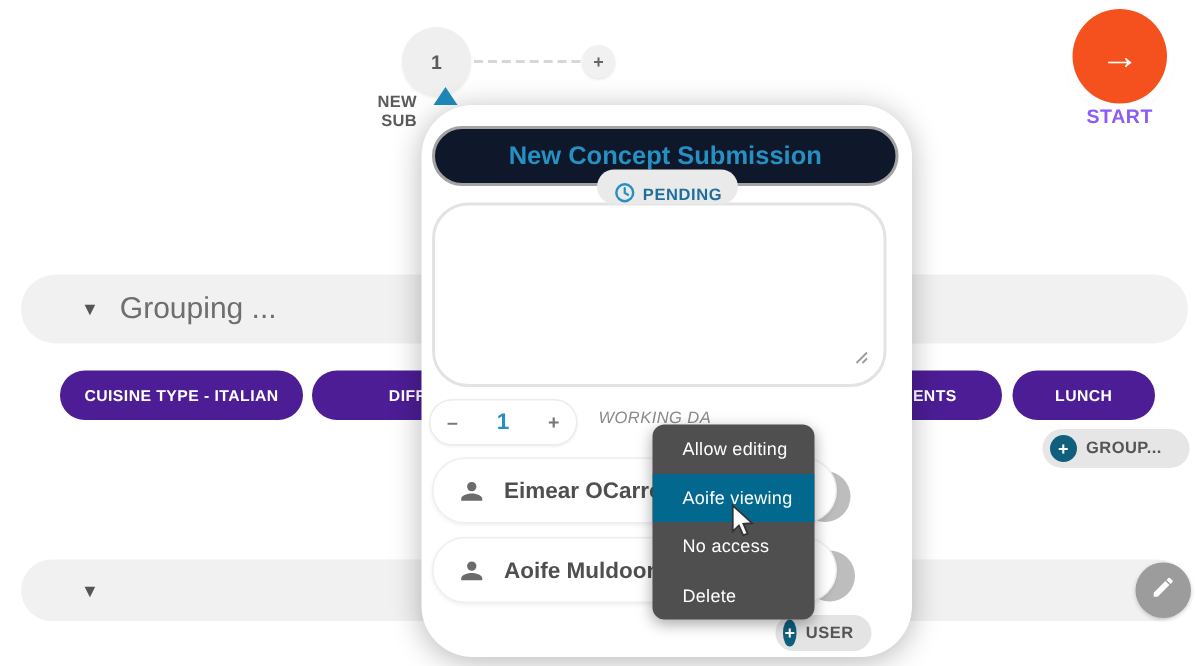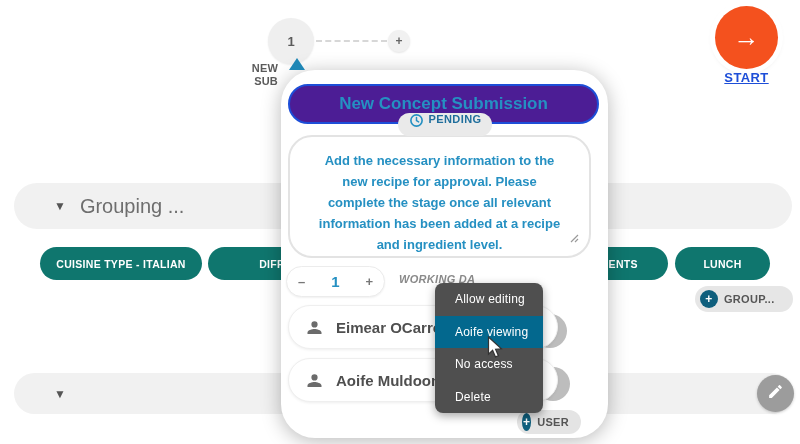--- a/index.html
+++ b/index.html
@@ -25,34 +25,34 @@
     font-size:11px;font-weight:bold;color:#5b5b5b;line-height:13px;letter-spacing:.2px;
   }
   .start-btn{
     position:absolute;left:715px;top:6px;width:63px;height:63px;border-radius:50%;
     background:#f4511e;display:flex;align-items:center;justify-content:center;
     box-shadow:0 0 0 5px #ffffff,0 2px 6px rgba(0,0,0,.25);cursor:pointer;
   }
   .start-arrow{color:#ffffff;font-size:26px;font-weight:bold;line-height:1;margin-top:-2px;}
   .start-label{
     position:absolute;left:713px;top:70px;width:67px;text-align:center;
-    color:#1d4ed8;font-size:13px;font-weight:bold;letter-spacing:.4px;text-decoration:underline;
+    color:#8b5cf6;font-size:13px;font-weight:bold;letter-spacing:.4px;
   }
   
   .band{
     position:absolute;left:14px;width:778px;background:#f1f1f1;border-radius:23px;
     display:flex;align-items:center;padding-left:40px;box-sizing:border-box;
     color:#6e6e6e;font-size:20px;
   }
   .band-grouping{top:183px;height:46px;}
   .band-sharing{top:373px;height:41px;border-radius:21px;}
   .band .caret{font-size:12px;margin-right:14px;color:#555;}
   
   .pill{
-    position:absolute;top:247px;height:33px;border-radius:17px;background:#0f766e;
+    position:absolute;top:247px;height:33px;border-radius:17px;background:#4c1d95;
     color:#ffffff;font-size:10.5px;font-weight:bold;letter-spacing:.3px;
     display:flex;align-items:center;justify-content:center;text-align:center;cursor:pointer;
   }
   #pills div:nth-of-type(1){left:40px;width:162px;}
   #pills div:nth-of-type(2){left:208px;width:146px;}
   #pills div:nth-of-type(3){left:560px;width:108px;}
   #pills div:nth-of-type(4){left:675px;width:95px;}
   .chip-btn{
     position:absolute;background:#e6e6e6;border-radius:13px;display:flex;align-items:center;
     gap:6px;padding:0 12px 0 5px;box-sizing:border-box;cursor:pointer;
@@ -72,44 +72,44 @@
   .modal-pointer{
     position:absolute;left:289px;top:58px;width:0;height:0;
     border-left:8px solid transparent;border-right:8px solid transparent;
     border-bottom:12px solid #1e86b5;z-index:10;
   }
   .modal{
     position:absolute;left:281px;top:70px;width:327px;height:368px;background:#ffffff;
     border-radius:34px;box-shadow:0 3px 20px rgba(0,0,0,.28);z-index:9;
   }
   .modal-title{
-    position:absolute;left:7px;top:14px;width:311px;height:40px;border:2px solid #1d4ed8;
+    position:absolute;left:7px;top:14px;width:311px;height:40px;border:2px solid #a3a3a3;
     border-radius:22px;box-sizing:border-box;display:flex;align-items:center;justify-content:center;
-    color:#2590c2;font-size:17px;font-weight:bold;background:#4c1d95;
+    color:#2590c2;font-size:17px;font-weight:bold;background:#0f172a;
   }
   .status-badge{
     position:absolute;left:117px;top:43px;width:94px;height:23px;background:#eaeaea;
-    border-radius:12px;display:flex;align-items:flex-start;justify-content:center;gap:5px;z-index:2;
+    border-radius:12px;display:flex;align-items:flex-end;justify-content:center;gap:5px;z-index:2;
   }
   .status-badge span{color:#1f6e9c;font-size:11px;font-weight:bold;letter-spacing:.4px;}
   .modal-desc{
     position:absolute;left:7px;top:65px;width:303px;height:123px;border:2px solid #e3e3e3;
     border-radius:24px;box-sizing:border-box;padding:13px 22px;background:#fff;
     color:#2590c2;font-size:13px;font-weight:bold;text-align:center;line-height:21px;
   }
   .resize-handle{position:absolute;right:10px;bottom:7px;}
   .wd-stepper{
     position:absolute;left:5px;top:196px;width:99px;height:31px;border:1.5px solid #ececec;
     border-radius:16px;box-sizing:border-box;background:#fff;display:flex;align-items:center;
     justify-content:space-between;padding:0 11px;box-shadow:0 1px 2px rgba(0,0,0,.06);
   }
   .wd-stepper .dec,.wd-stepper .inc{color:#777;font-size:13px;font-weight:bold;cursor:pointer;}
   .wd-stepper .val{color:#2590c2;font-size:15px;font-weight:bold;}
   .wd-label{
-    position:absolute;left:118px;top:203px;color:#8a8a8a;font-size:11px;font-weight:bold;
+    position:absolute;left:118px;top:203px;color:#8a8a8a;font-size:11px;font-weight:normal;
     font-style:italic;letter-spacing:.3px;
   }
   .user-row{
     position:absolute;left:7px;width:270px;height:44px;background:#fff;border:1.5px solid #efefef;
     border-radius:22px;box-sizing:border-box;display:flex;align-items:center;gap:13px;
     padding-left:17px;box-shadow:0 1px 3px rgba(0,0,0,.07);
   }
   #users div.user-row:nth-of-type(1){top:235px;}
   #users div.user-row:nth-of-type(2){top:288px;}
   .user-name{color:#4f4f4f;font-size:15px;font-weight:bold;}
@@ -188,21 +188,20 @@
     <span style="display:flex;">
       <svg width="15" height="15" viewBox="0 0 24 24">
         <circle cx="12" cy="12" r="9" fill="none" stroke="#2590c2" stroke-width="2.6"></circle>
         <path d="M12 7v5.2l3.4 2" fill="none" stroke="#2590c2" stroke-width="2.4" stroke-linecap="round"></path>
       </svg>
     </span>
     <span>PENDING</span>
   </div>
 
   <div class="modal-desc">
-    <span>Add the necessary information to the new recipe for approval. Please complete the stage once all relevant information has been added at a recipe and ingredient level.</span>
     <span class="resize-handle">
       <svg width="9" height="9" viewBox="0 0 9 9">
         <path d="M8 1L1 8M8 5L5 8" stroke="#9a9a9a" stroke-width="1.2" fill="none"></path>
       </svg>
     </span>
   </div>
 
   <div class="wd-stepper">
     <span class="dec">–</span>
     <span class="val">1</span>

